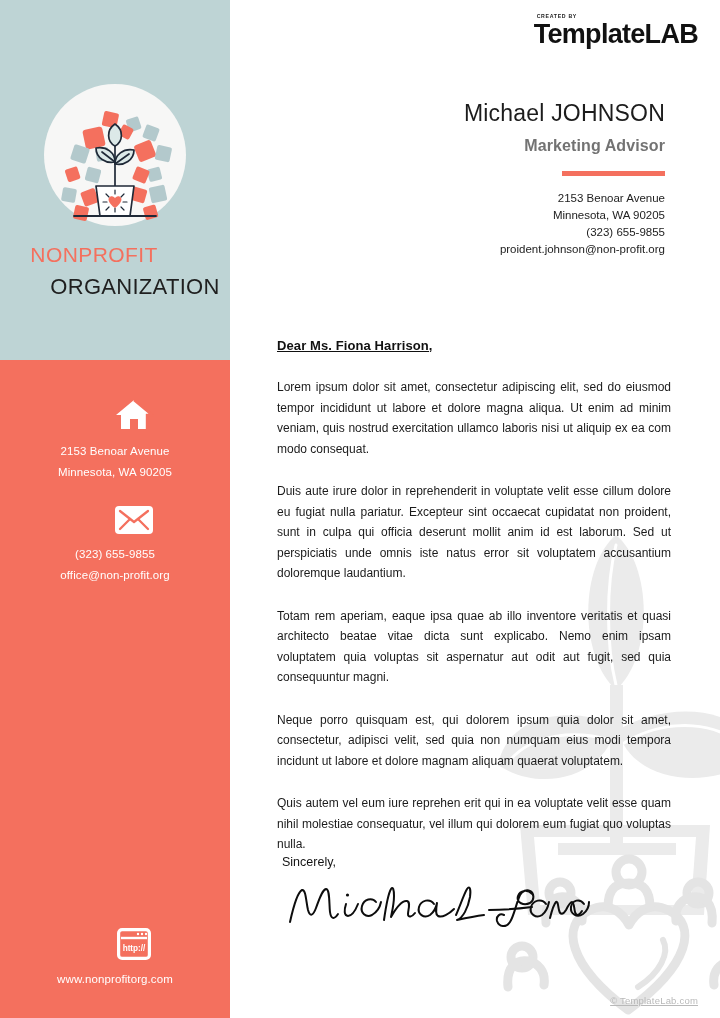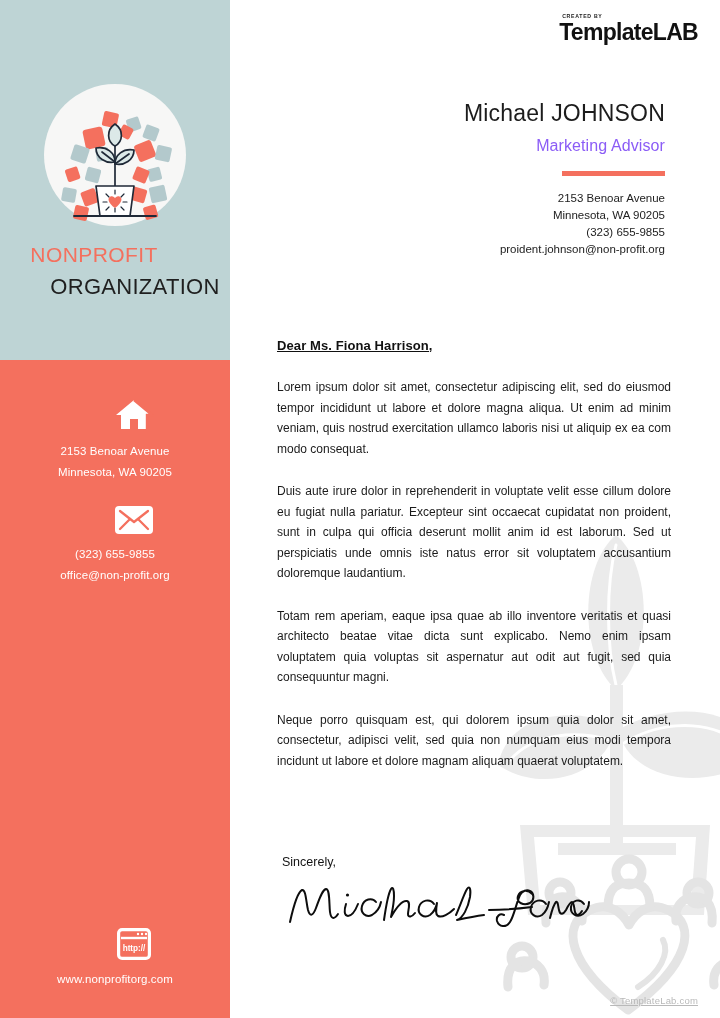--- a/index.html
+++ b/index.html
@@ -112,21 +112,21 @@
     font-size: 5.2px;
     letter-spacing: 0.7px;
     color: #1a1a1a;
     font-weight: 700;
     display: block;
     text-align: left;
     margin-left: 3px;
     margin-bottom: 2px;
   }
   .brand-word {
-    font-size: 23px;
+    font-size: 27px;
     font-weight: 700;
     letter-spacing: -0.7px;
     color: #111111;
     display: inline;
   }
 
   
   .sender {
     position: absolute;
     right: 55px;
@@ -136,22 +136,22 @@
   }
   .sender-name {
     font-size: 23px;
     color: #1c1c1c;
     font-weight: 400;
     letter-spacing: 0.2px;
     line-height: 1.2;
   }
   .sender-title {
     font-size: 16px;
-    color: #8b5cf6;
-    font-weight: 400;
+    color: #737373;
+    font-weight: 700;
     margin-top: 9px;
     letter-spacing: 0.1px;
   }
   .accent-bar {
     width: 103px;
     height: 5px;
     background: #f4705e;
     margin: 16px 0 0 auto;
   }
   .sender-contact {
@@ -386,20 +386,21 @@
       <span>proident.johnson@non-profit.org</span>
     </div>
   </div>
 
   <div class="letter">
     <p class="salutation">Dear Ms. Fiona Harrison,</p>
     <p class="para">Lorem ipsum dolor sit amet, consectetur adipiscing elit, sed do eiusmod tempor incididunt ut labore et dolore magna aliqua. Ut enim ad minim veniam, quis nostrud exercitation ullamco laboris nisi ut aliquip ex ea com modo consequat.</p>
     <p class="para">Duis aute irure dolor in reprehenderit in voluptate velit esse cillum dolore eu fugiat nulla pariatur. Excepteur sint occaecat cupidatat non proident, sunt in culpa qui officia deserunt mollit anim id est laborum.  Sed ut perspiciatis unde omnis iste natus error sit voluptatem accusantium doloremque laudantium.</p>
     <p class="para">Totam rem aperiam, eaque ipsa quae ab illo inventore veritatis et quasi architecto beatae vitae dicta sunt explicabo. Nemo enim ipsam voluptatem quia voluptas sit aspernatur aut odit aut fugit, sed quia consequuntur magni.</p>
     <p class="para">Neque porro quisquam est, qui dolorem ipsum quia dolor sit amet, consectetur, adipisci velit, sed quia non numquam eius modi tempora incidunt ut labore et dolore magnam aliquam quaerat voluptatem.</p>
+    <p class="para">Quis autem vel eum iure reprehen erit qui in ea voluptate velit esse quam nihil molestiae consequatur, vel illum qui dolorem eum fugiat quo voluptas nulla.</p>
   </div>
 
   <div class="closing">Sincerely,</div>
 
   <div class="signature">
     <svg width="310" height="48" viewBox="0 0 310 48">
       <g fill="none" stroke="#0d0d0d" stroke-width="2" stroke-linecap="round" stroke-linejoin="round">
         <path d="M6 42 C10 24 14 12 18 10 C22 9 22 22 24 30 C26 37 29 36 32 28 C35 20 38 10 42 9 C46 9 45 24 46 32 C47 39 50 40 54 34"></path>
         <path d="M62 24 C60 30 60 36 64 36 C69 36 72 29 74 24"></path>
         <circle cx="63.5" cy="15" r="1.6" fill="#0d0d0d" stroke="none"></circle>

